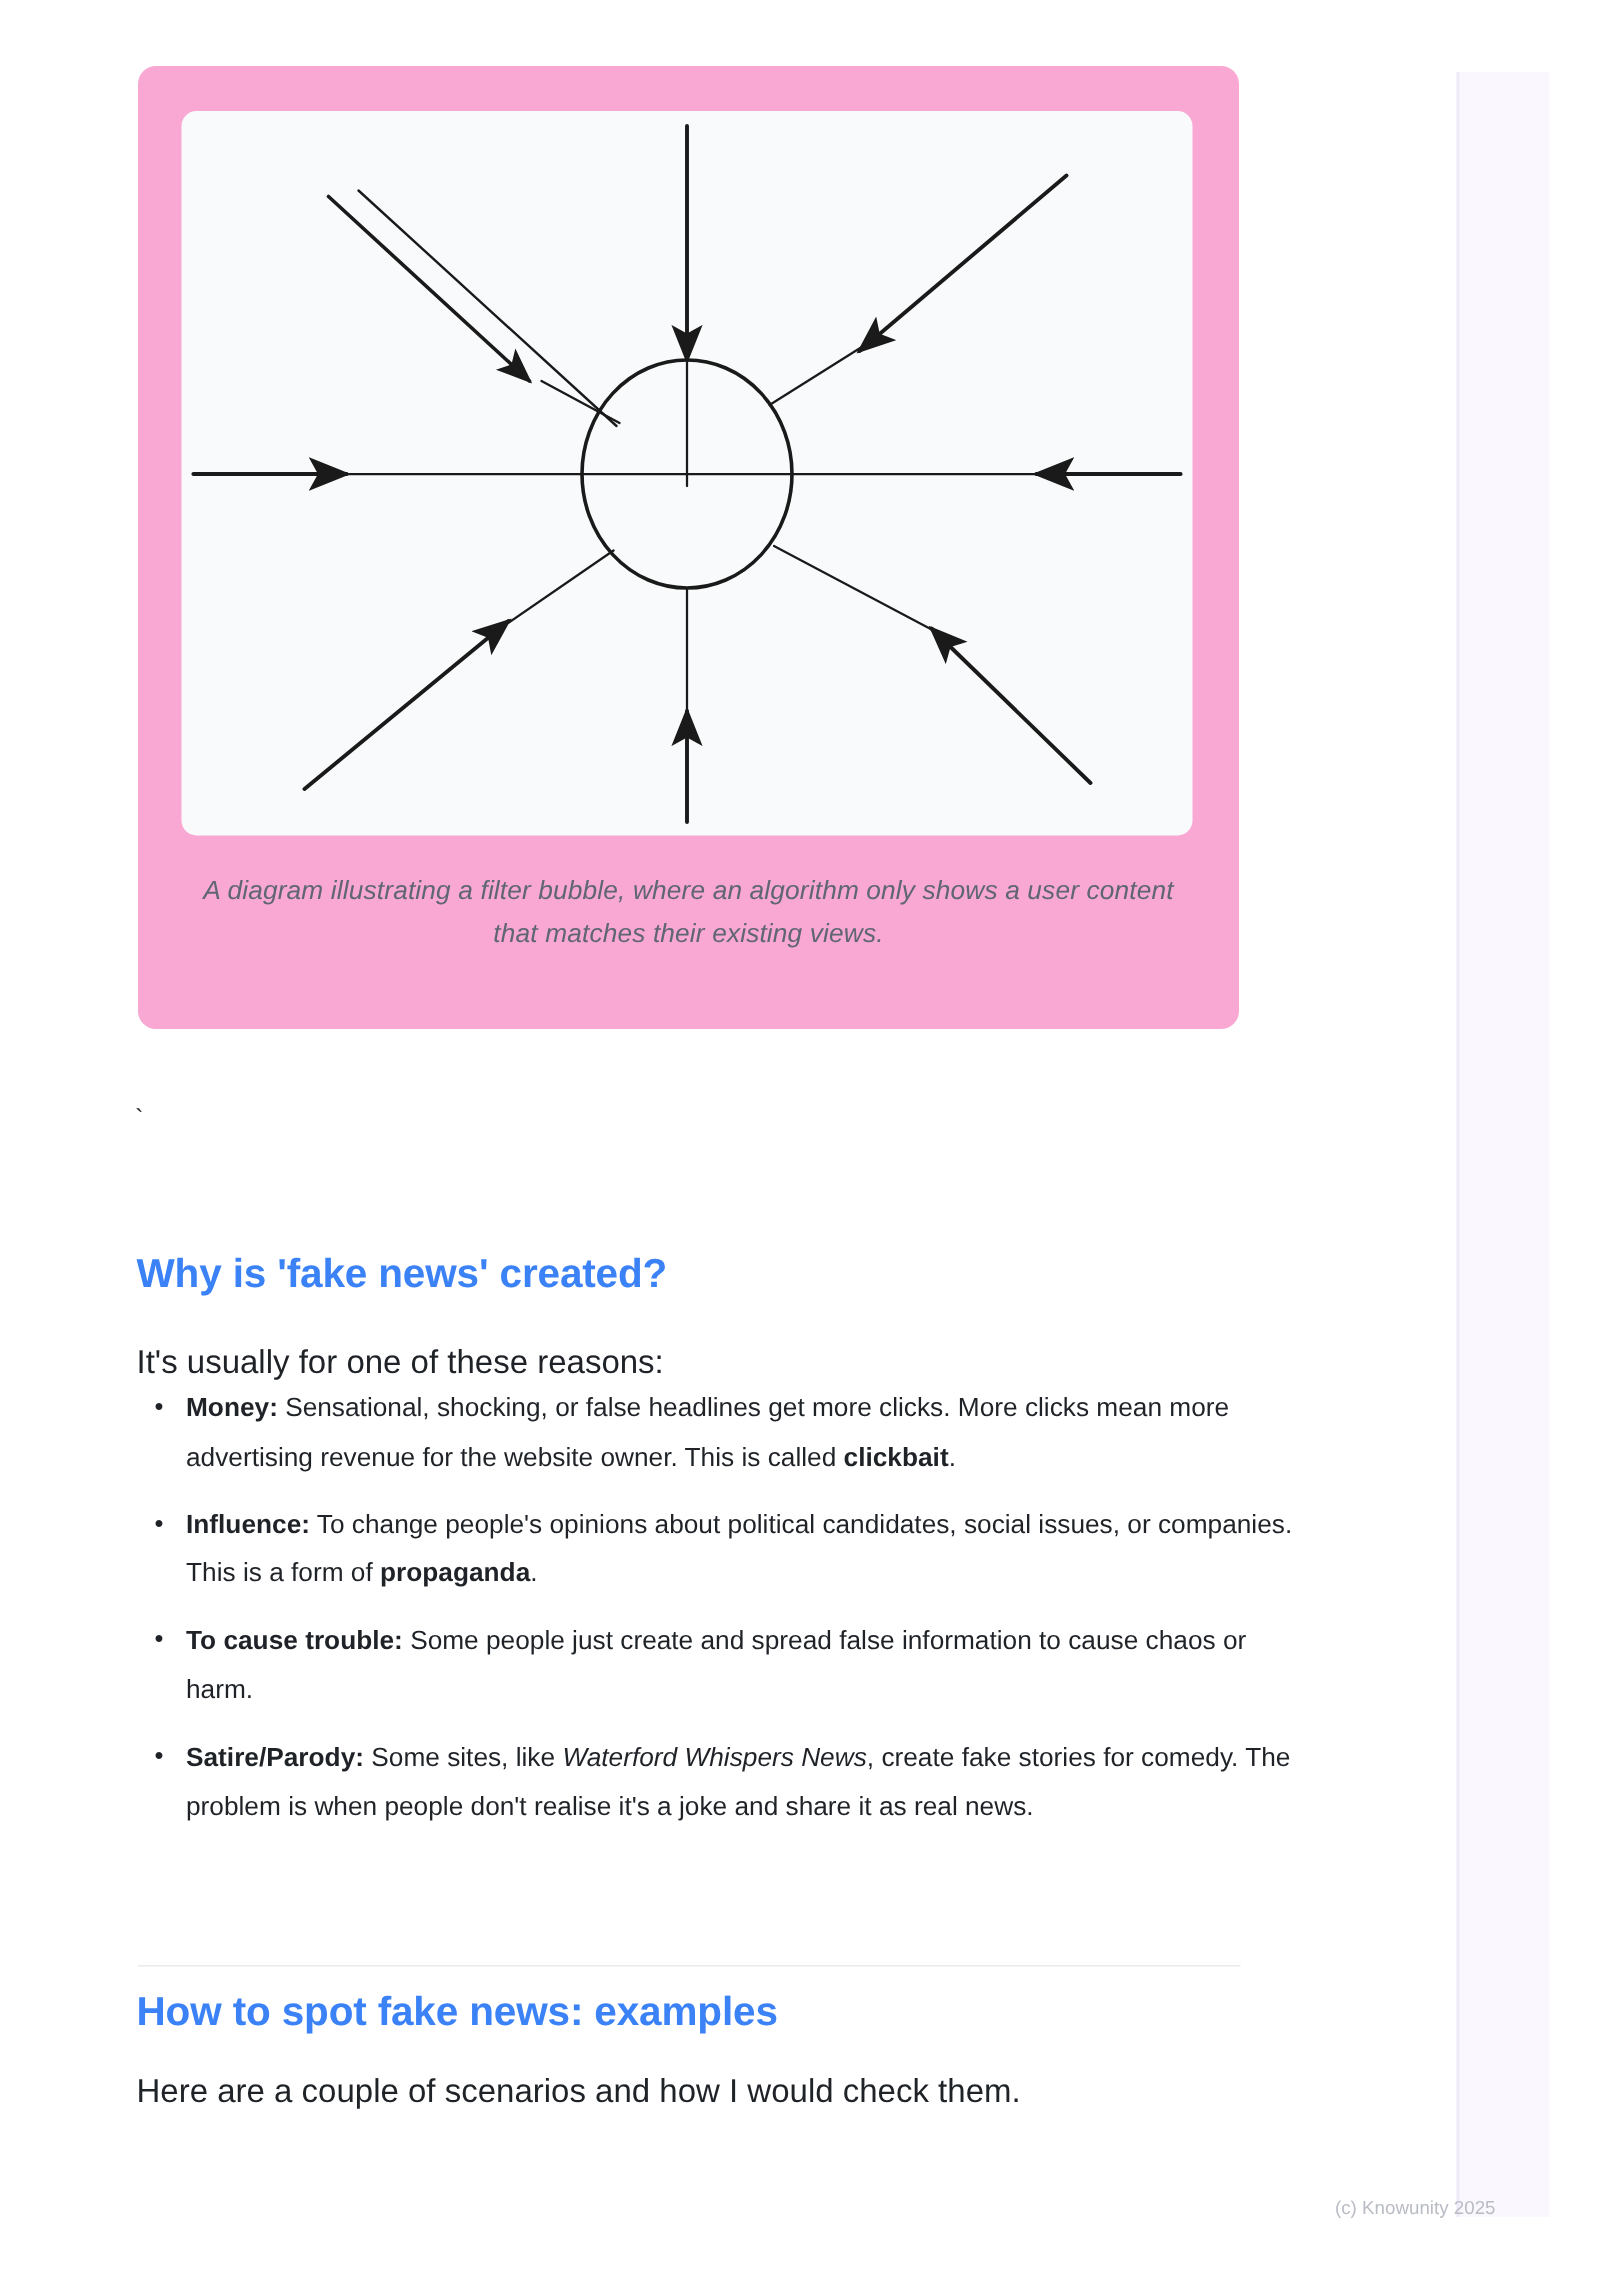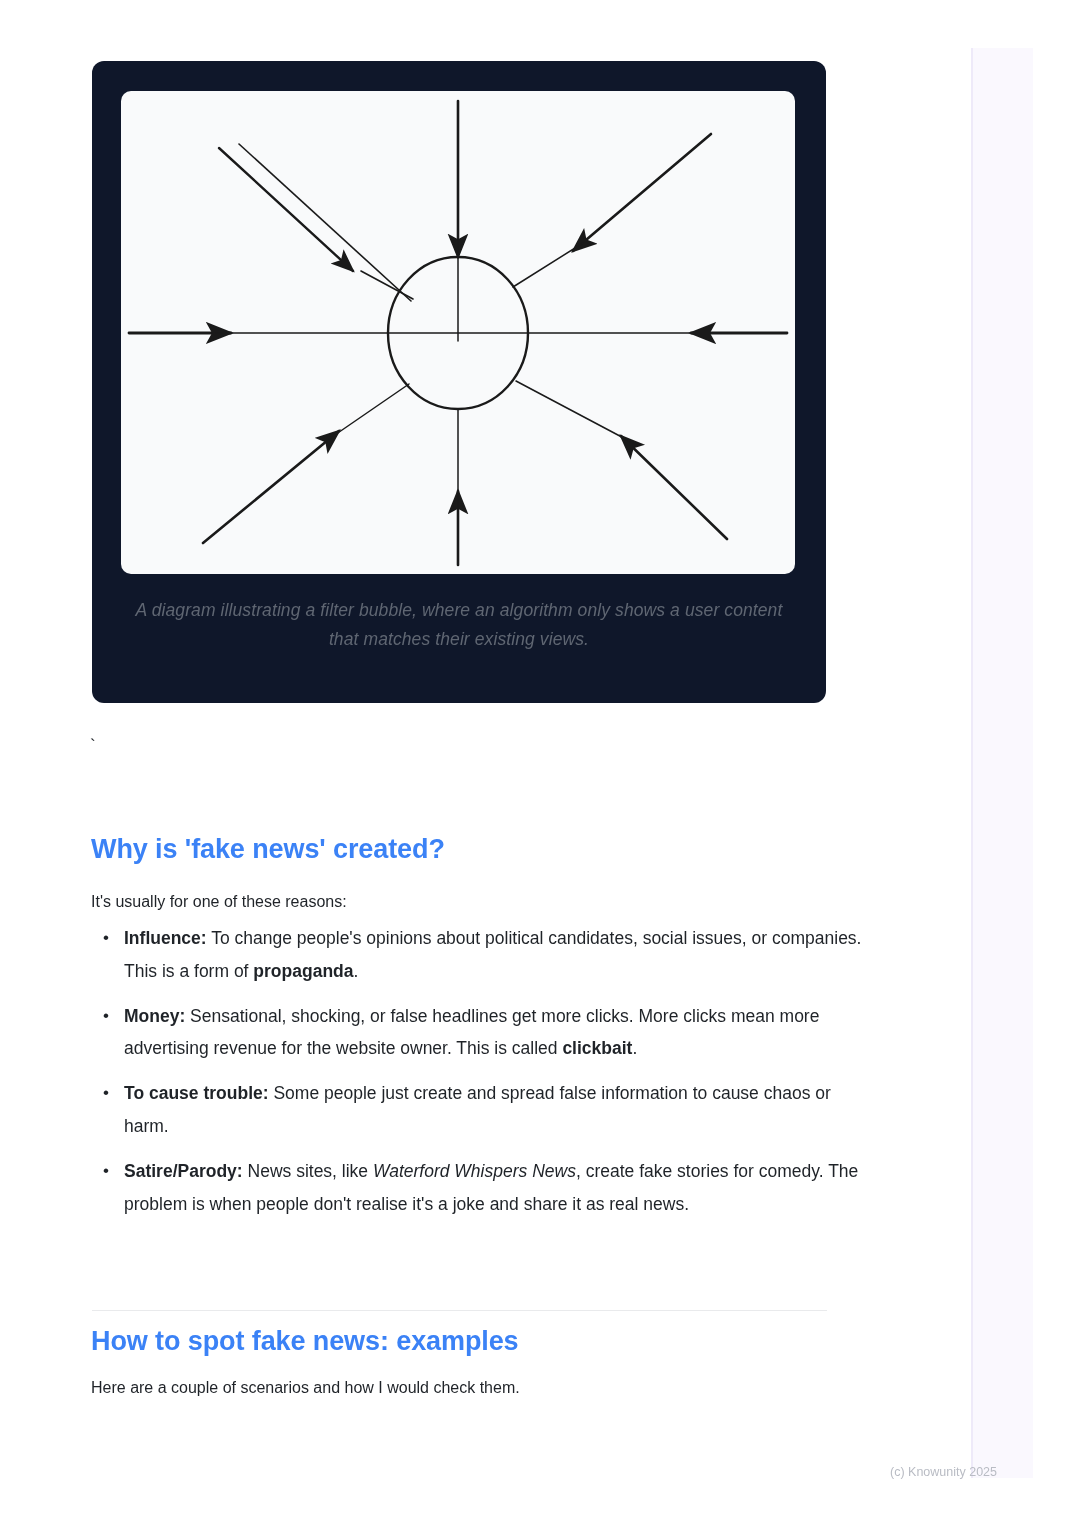--- a/index.html
+++ b/index.html
@@ -31,24 +31,24 @@
     left: 0;
     top: 0;
     width: 1080px;
     height: 1528px;
   }
 
   
   .figure-card {
     position: absolute;
     left: 92px;
-    top: 61px;
+    top: 44px;
     width: 734px;
     height: 642px;
-    background: #0f172a;
+    background: #f9a8d4;
     border-radius: 12px;
     box-sizing: border-box;
   }
   .figure-frame {
     position: absolute;
     left: 29px;
     top: 30px;
     width: 674px;
     height: 483px;
     background: #f9fafb;
@@ -89,21 +89,21 @@
     color: #3b82f6;
     letter-spacing: -0.1px;
     white-space: nowrap;
   }
   #heading-why { left: 91px; top: 812px; }
   #heading-spot { left: 91px; top: 1304px; text-align: center; }
 
   
   .body-text {
     position: absolute;
-    font-size: 16px;
+    font-size: 22px;
     line-height: 33px;
     color: #1f2328;
   }
   #intro-line { left: 91px; top: 869px; width: 700px; }
   #outro-line { left: 91px; top: 1355px; width: 700px; }
 
   
   .reason-list {
     position: absolute;
     left: 91px;
@@ -204,30 +204,30 @@
   </div>
 
   <div class="stray-tick">`</div>
 
   <h2 id="heading-why" class="section-heading">Why is 'fake news' created?</h2>
 
   <p id="intro-line" class="body-text">It's usually for one of these reasons:</p>
 
   <ul class="reason-list">
     <li>
+      <b>Money:</b><span> Sensational, shocking, or false headlines get more clicks. More clicks mean more advertising revenue for the website owner. This is called </span><b>clickbait</b><span>.</span>
+    </li>
+    <li>
       <b>Influence:</b><span> To change people's opinions about political candidates, social issues, or companies. This is a form of </span><b>propaganda</b><span>.</span>
     </li>
     <li>
-      <b>Money:</b><span> Sensational, shocking, or false headlines get more clicks. More clicks mean more advertising revenue for the website owner. This is called </span><b>clickbait</b><span>.</span>
-    </li>
-    <li>
       <b>To cause trouble:</b><span> Some people just create and spread false information to cause chaos or harm.</span>
     </li>
     <li>
-      <b>Satire/Parody:</b><span> News sites, like </span><i>Waterford Whispers News</i><span>, create fake stories for comedy. The problem is when people don't realise it's a joke and share it as real news.</span>
+      <b>Satire/Parody:</b><span> Some sites, like </span><i>Waterford Whispers News</i><span>, create fake stories for comedy. The problem is when people don't realise it's a joke and share it as real news.</span>
     </li>
   </ul>
 
   <div class="divider"></div>
 
   <h2 id="heading-spot" class="section-heading">How to spot fake news: examples</h2>
 
   <p id="outro-line" class="body-text">Here are a couple of scenarios and how I would check them.</p>
 
   <div class="watermark">(c) Knowunity 2025</div>

